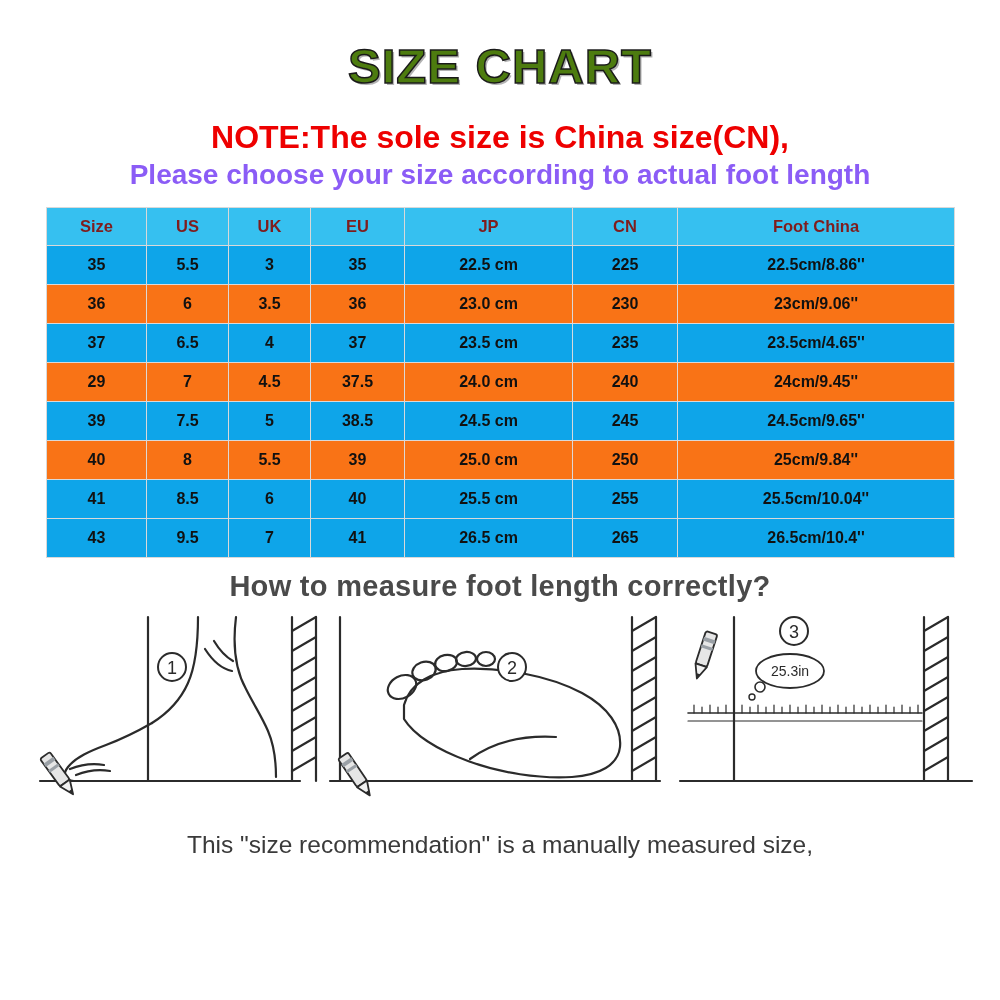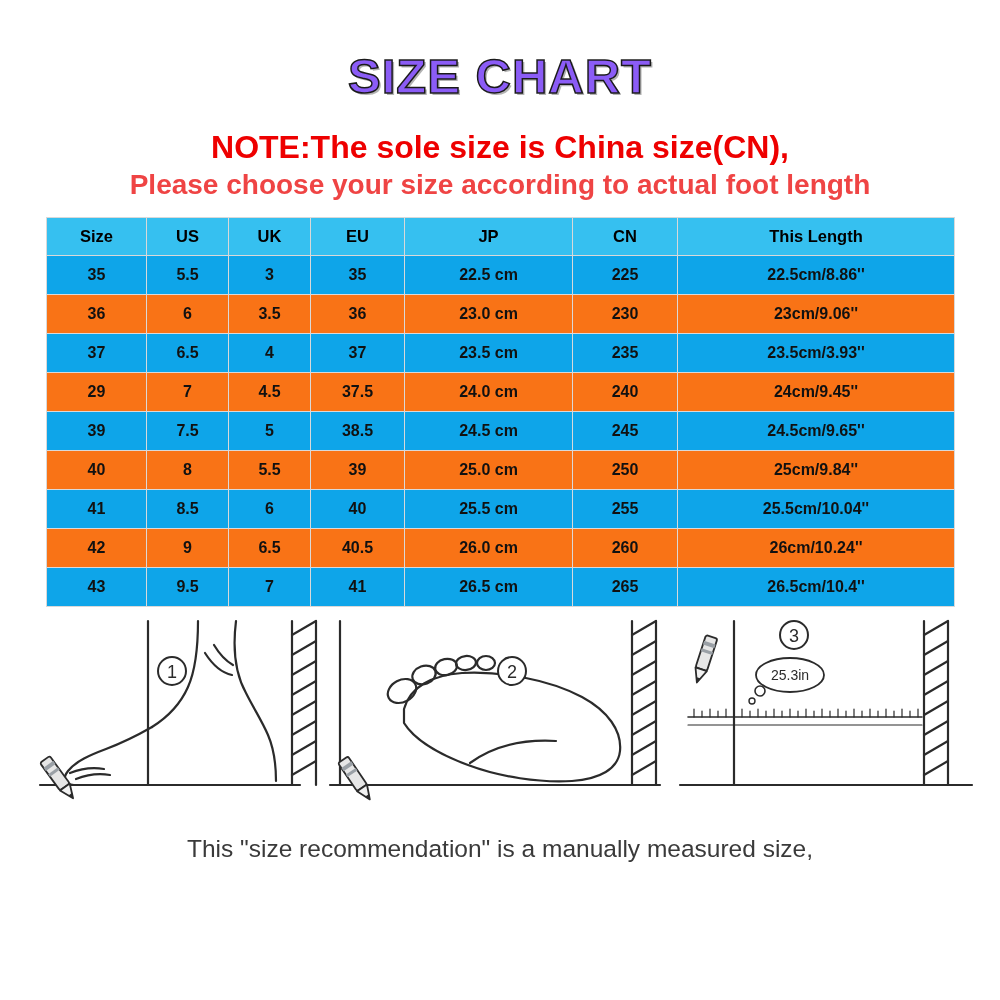--- a/index.html
+++ b/index.html
@@ -18,38 +18,38 @@
 
   
   .title-wrap {
     text-align: center;
     padding-top: 34px;
   }
   .main-title {
     font-size: 49px;
     font-weight: bold;
     letter-spacing: 1px;
-    color: #8b5cf6;
+    color: #4d7c0f;
     -webkit-text-stroke: 1.5px #1a1a1a;
     text-shadow: 2px 2px 0 #b3b3b3;
     line-height: 1;
-    margin: 18px;
+    margin: 8px;
   }
   .note1 {
     margin: 28px 0 0 0;
     font-size: 32px;
     font-weight: bold;
     color: #ee0000;
     line-height: 1.15;
   }
   .note2 {
     margin: 3px 0 4px 0;
     font-size: 28px;
     font-weight: bold;
-    color: #ef4444;
+    color: #8b5cf6;
     line-height: 1.15;
   }
 
   
   .table-wrap {
     margin: 16px auto 0 auto;
     width: 908px;
   }
   table {
     border-collapse: collapse;
@@ -61,21 +61,21 @@
     height: 39px;
     text-align: center;
     font-size: 16px;
     font-weight: bold;
     color: #111;
     padding: 0;
     white-space: nowrap;
   }
   thead th {
     background: #36c0f0;
-    color: #000000;
+    color: #7f1d1d;
     font-size: 16.5px;
     height: 38px;
   }
   tbody tr.alt td {
     background: #f97316;
   }
   tbody tr.plain td {
     background: #0ea5e9;
   }
   
@@ -141,21 +141,21 @@
           <col class="c6">
       </colgroup>
       <thead>
         <tr>
           <th>Size</th>
           <th>US</th>
           <th>UK</th>
           <th>EU</th>
           <th>JP</th>
           <th>CN</th>
-          <th>This Length</th>
+          <th>Foot China</th>
         </tr>
       </thead>
       <tbody>
         <tr class="plain">
           <td>35</td>
           <td>5.5</td>
           <td>3</td>
           <td>35</td>
           <td>22.5 cm</td>
           <td>225</td>
@@ -170,21 +170,21 @@
           <td>230</td>
           <td>23cm/9.06''</td>
         </tr>
         <tr class="plain">
           <td>37</td>
           <td>6.5</td>
           <td>4</td>
           <td>37</td>
           <td>23.5 cm</td>
           <td>235</td>
-          <td>23.5cm/3.93''</td>
+          <td>23.5cm/4.65''</td>
         </tr>
         <tr class="alt">
           <td>29</td>
           <td>7</td>
           <td>4.5</td>
           <td>37.5</td>
           <td>24.0 cm</td>
           <td>240</td>
           <td>24cm/9.45''</td>
         </tr>
@@ -208,42 +208,34 @@
         </tr>
         <tr class="plain">
           <td>41</td>
           <td>8.5</td>
           <td>6</td>
           <td>40</td>
           <td>25.5 cm</td>
           <td>255</td>
           <td>25.5cm/10.04''</td>
         </tr>
-        <tr class="alt">
-          <td>42</td>
-          <td>9</td>
-          <td>6.5</td>
-          <td>40.5</td>
-          <td>26.0 cm</td>
-          <td>260</td>
-          <td>26cm/10.24''</td>
-        </tr>
         <tr class="plain">
           <td>43</td>
           <td>9.5</td>
           <td>7</td>
           <td>41</td>
           <td>26.5 cm</td>
           <td>265</td>
           <td>26.5cm/10.4''</td>
         </tr>
       </tbody>
     </table>
   </div>
 
+  <div class="measure-title">How to measure foot length correctly?</div>
 
   <div class="illus">
     <svg width="1000" height="200" viewBox="0 0 1000 200" xmlns="http://www.w3.org/2000/svg">
       <g fill="none" stroke="#2b2b2b" stroke-width="2.2" stroke-linecap="round" stroke-linejoin="round">
 
         <g>
 
           <line x1="148" y1="8" x2="148" y2="172"></line>
 
           <line x1="40" y1="172" x2="300" y2="172"></line>

